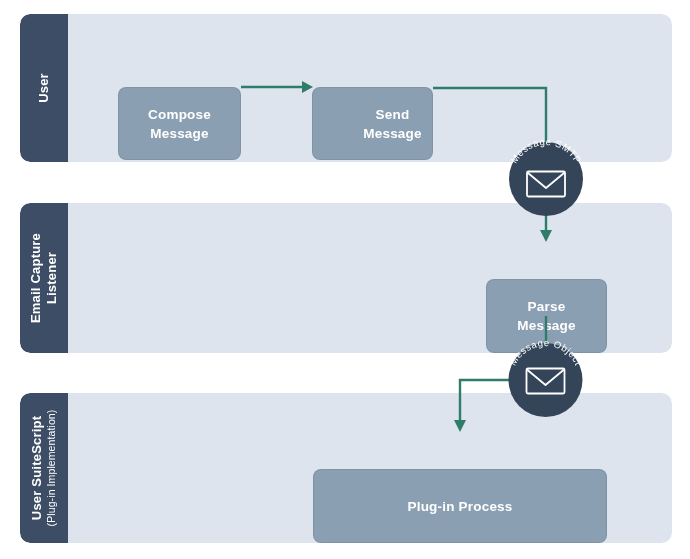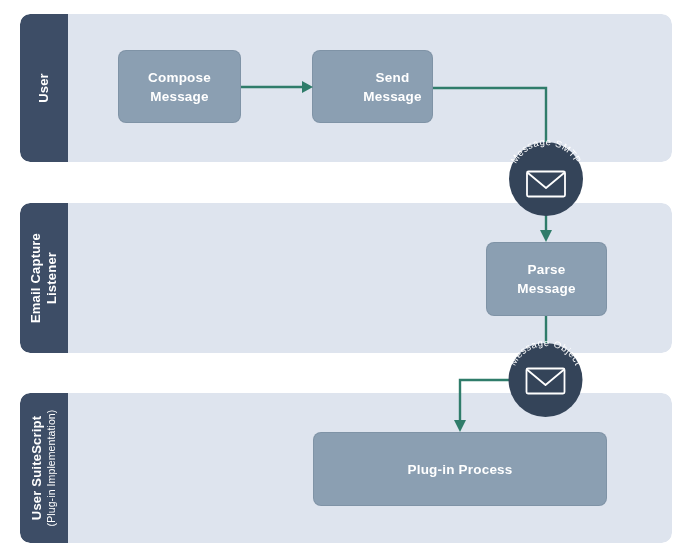--- a/index.html
+++ b/index.html
@@ -61,20 +61,21 @@
   .node {
     position: absolute;
     background: #8B9FB2;
     border: 1px solid rgba(60, 80, 100, 0.15);
     border-radius: 8px;
     display: flex;
     align-items: center;
     justify-content: center;
     box-sizing: border-box;
     z-index: 2;
+    margin-top: 37px;
   }
   .node .node-label {
     display: block;
     text-align: center;
     color: #ffffff;
     font-size: 13.5px;
     font-weight: bold;
     line-height: 19px;
     letter-spacing: 0.2px;
   }

